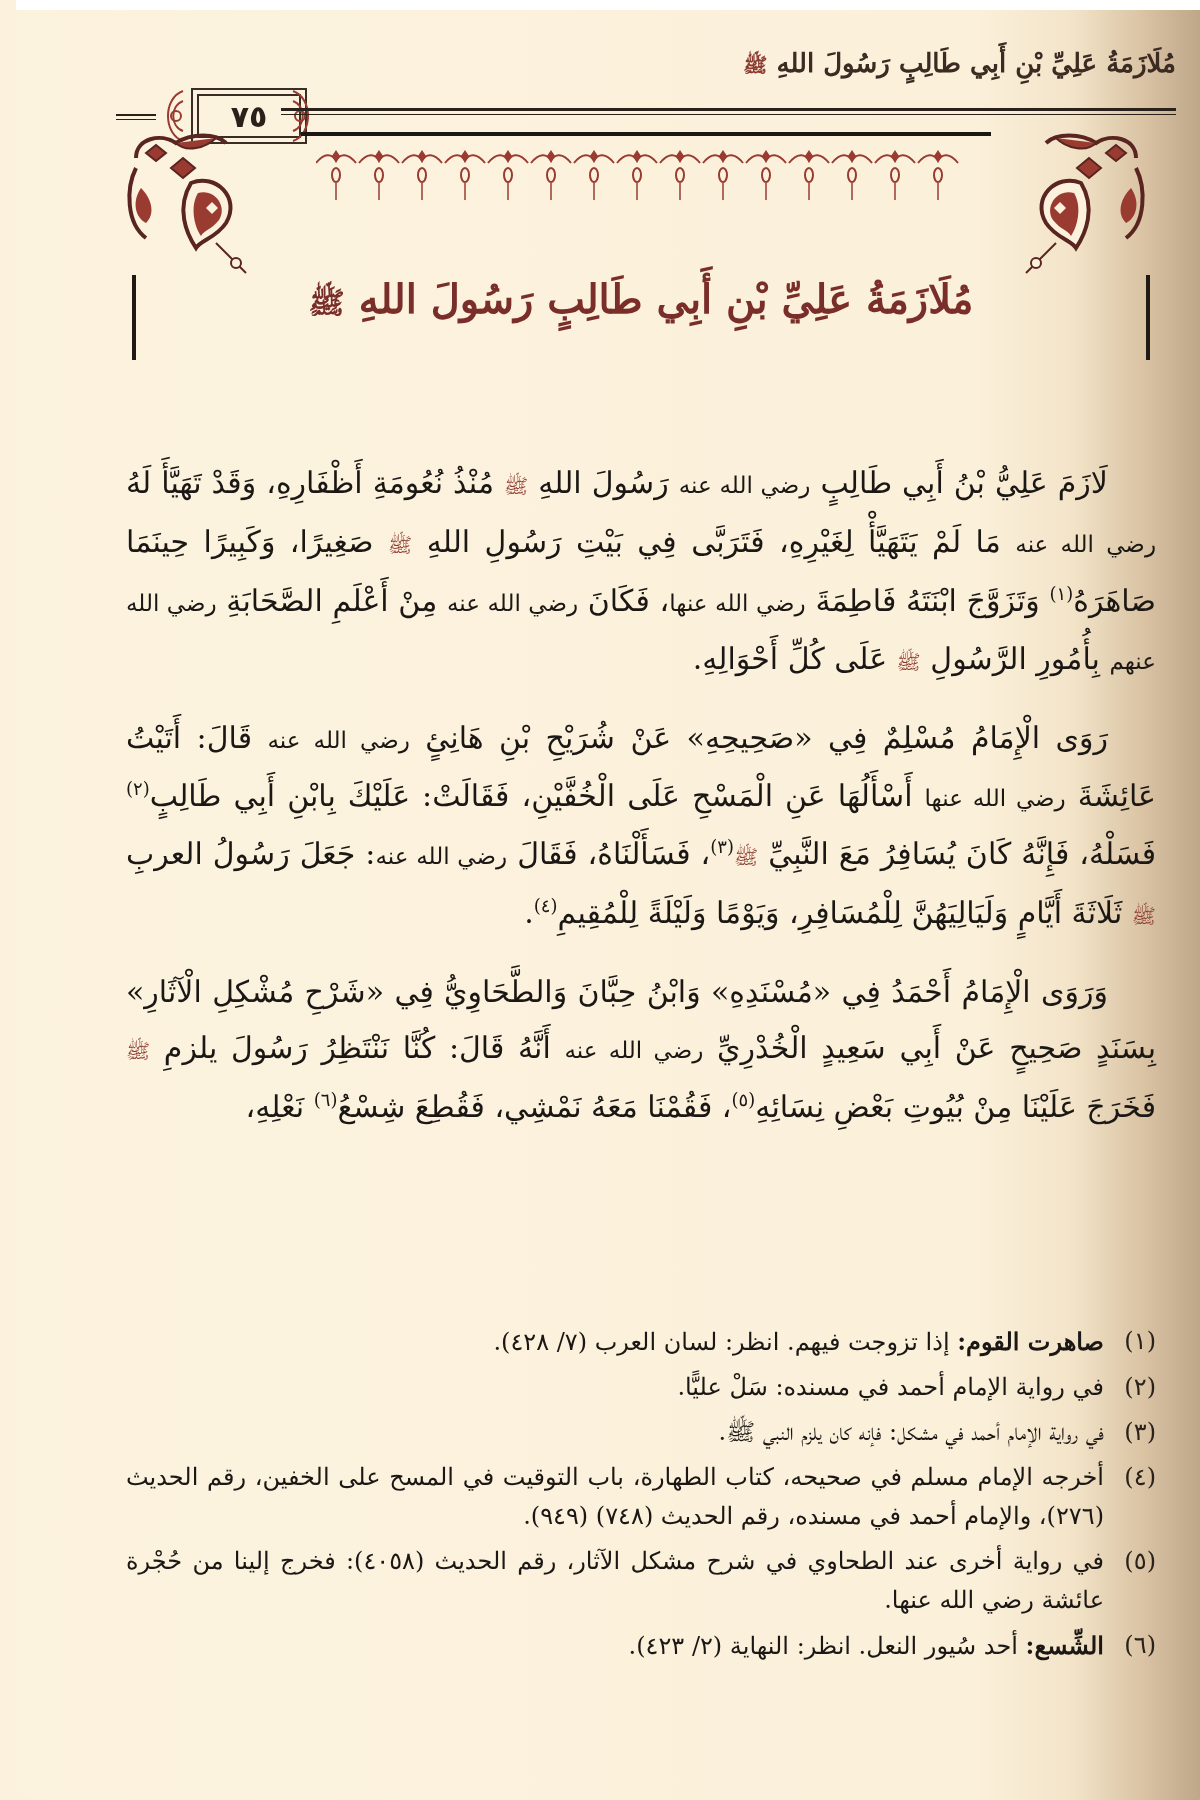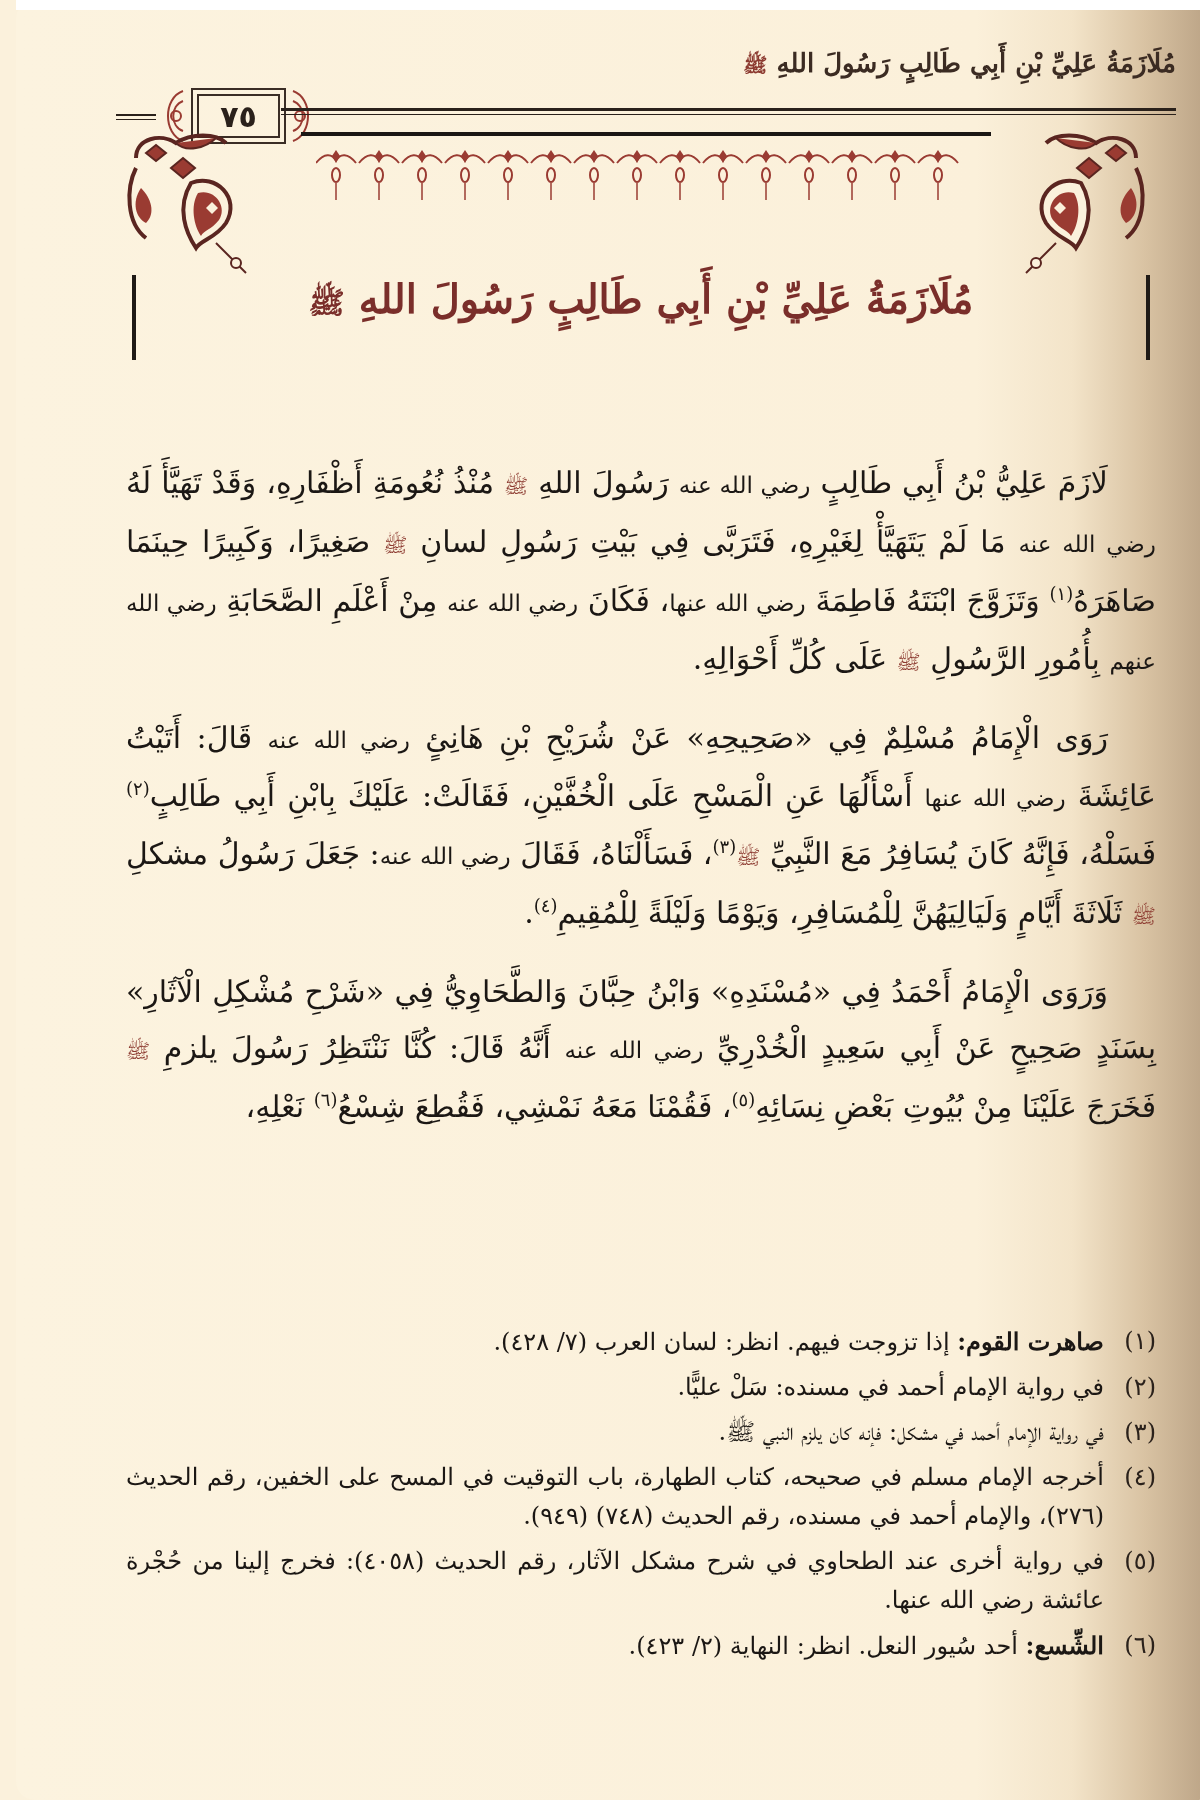--- a/index.html
+++ b/index.html
@@ -29,21 +29,21 @@
   .running-title .salutation { color: #8c3a30; font-size: 20px; }
   .header-rule {
     position: absolute; left: 165px; right: 0; top: 68px;
     border-top: 3px solid #2a211b; height: 3px; border-bottom: 1px solid #2a211b;
   }
   .header-rule-left {
     position: absolute; left: 0; width: 40px; top: 74px;
     border-top: 2px solid #2a211b; height: 3px; border-bottom: 1px solid #2a211b;
   }
   .page-num-box {
-    position: absolute; left: 75px; top: 48px; width: 95px; height: 56px;
+    position: absolute; left: 75px; top: 48px; width: 116px; height: 56px;
     border: 2px solid #3a2d25; box-sizing: border-box;
     display: flex; align-items: center; justify-content: center;
   }
   .page-num-box::before {
     content: ""; position: absolute; inset: 4px; border: 2px solid #3a2d25;
   }
   .page-num {
     font-family: "DejaVu Sans", sans-serif; font-size: 30px; font-weight: bold; color: #2a211b; direction: rtl;
   }
   .num-orn {
@@ -177,41 +177,41 @@
   <div class="chapter-bar-right"></div>
 
   <div class="body-text">
     <p>
       <span>لَازَمَ عَلِيُّ بْنُ أَبِي طَالِبٍ</span>
       <span class="honor">رضي الله عنه</span>
       <span>رَسُولَ اللهِ</span>
       <span class="honor-red">ﷺ</span>
       <span>مُنْذُ نُعُومَةِ أَظْفَارِهِ، وَقَدْ تَهَيَّأَ لَهُ</span>
       <span class="honor">رضي الله عنه</span>
-      <span>مَا لَمْ يَتَهَيَّأْ لِغَيْرِهِ، فَتَرَبَّى فِي بَيْتِ رَسُولِ لسانِ</span>
+      <span>مَا لَمْ يَتَهَيَّأْ لِغَيْرِهِ، فَتَرَبَّى فِي بَيْتِ رَسُولِ اللهِ</span>
       <span class="honor-red">ﷺ</span>
       <span>صَغِيرًا، وَكَبِيرًا حِينَمَا صَاهَرَهُ</span><sup class="fn">(١)</sup>
       <span>وَتَزَوَّجَ ابْنَتَهُ فَاطِمَةَ</span>
       <span class="honor">رضي الله عنها</span><span>، فَكَانَ</span>
       <span class="honor">رضي الله عنه</span>
       <span>مِنْ أَعْلَمِ الصَّحَابَةِ</span>
       <span class="honor">رضي الله عنهم</span>
       <span>بِأُمُورِ الرَّسُولِ</span>
       <span class="honor-red">ﷺ</span>
       <span>عَلَى كُلِّ أَحْوَالِهِ.</span>
     </p>
     <p>
       <span>رَوَى الْإِمَامُ مُسْلِمٌ فِي «صَحِيحِهِ» عَنْ شُرَيْحِ بْنِ هَانِئٍ</span>
       <span class="honor">رضي الله عنه</span>
       <span>قَالَ: أَتَيْتُ عَائِشَةَ</span>
       <span class="honor">رضي الله عنها</span>
       <span>أَسْأَلُهَا عَنِ الْمَسْحِ عَلَى الْخُفَّيْنِ، فَقَالَتْ: عَلَيْكَ بِابْنِ أَبِي طَالِبٍ</span><sup class="fn">(٢)</sup>
       <span>فَسَلْهُ، فَإِنَّهُ كَانَ يُسَافِرُ مَعَ النَّبِيِّ</span>
       <span class="honor-red">ﷺ</span><sup class="fn">(٣)</sup><span>، فَسَأَلْنَاهُ، فَقَالَ</span>
-      <span class="honor">رضي الله عنه</span><span>: جَعَلَ رَسُولُ مشكلِ</span>
+      <span class="honor">رضي الله عنه</span><span>: جَعَلَ رَسُولُ العربِ</span>
       <span class="honor-red">ﷺ</span>
       <span>ثَلَاثَةَ أَيَّامٍ وَلَيَالِيَهُنَّ لِلْمُسَافِرِ، وَيَوْمًا وَلَيْلَةً لِلْمُقِيمِ</span><sup class="fn">(٤)</sup><span>.</span>
     </p>
     <p>
       <span>وَرَوَى الْإِمَامُ أَحْمَدُ فِي «مُسْنَدِهِ» وَابْنُ حِبَّانَ وَالطَّحَاوِيُّ فِي «شَرْحِ مُشْكِلِ الْآثَارِ» بِسَنَدٍ صَحِيحٍ عَنْ أَبِي سَعِيدٍ الْخُدْرِيِّ</span>
       <span class="honor">رضي الله عنه</span>
       <span>أَنَّهُ قَالَ: كُنَّا نَنْتَظِرُ رَسُولَ يلزمِ</span>
       <span class="honor-red">ﷺ</span>
       <span>فَخَرَجَ عَلَيْنَا مِنْ بُيُوتِ بَعْضِ نِسَائِهِ</span><sup class="fn">(٥)</sup><span>، فَقُمْنَا مَعَهُ نَمْشِي، فَقُطِعَ شِسْعُ</span><sup class="fn">(٦)</sup>
       <span>نَعْلِهِ،</span>

